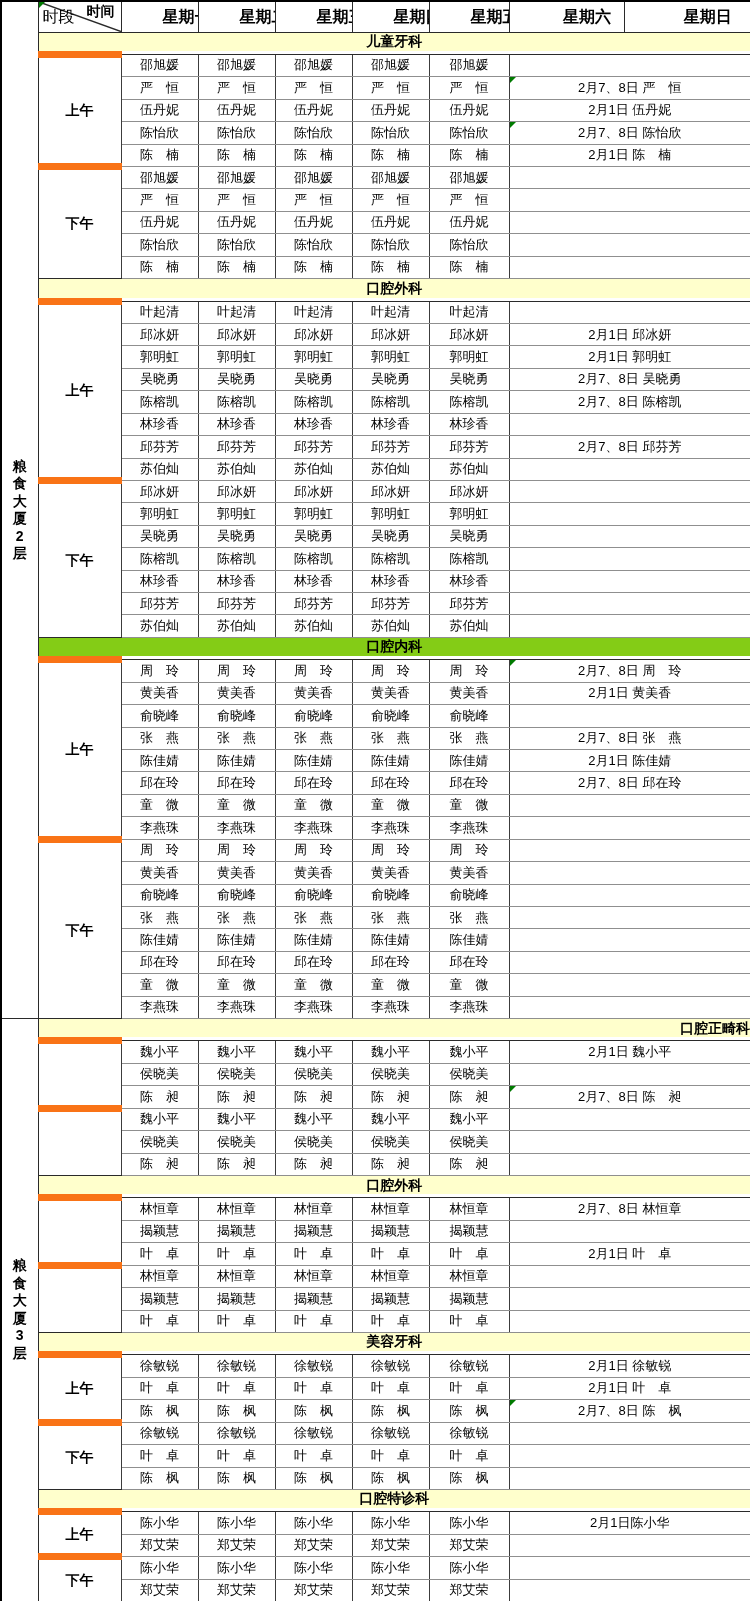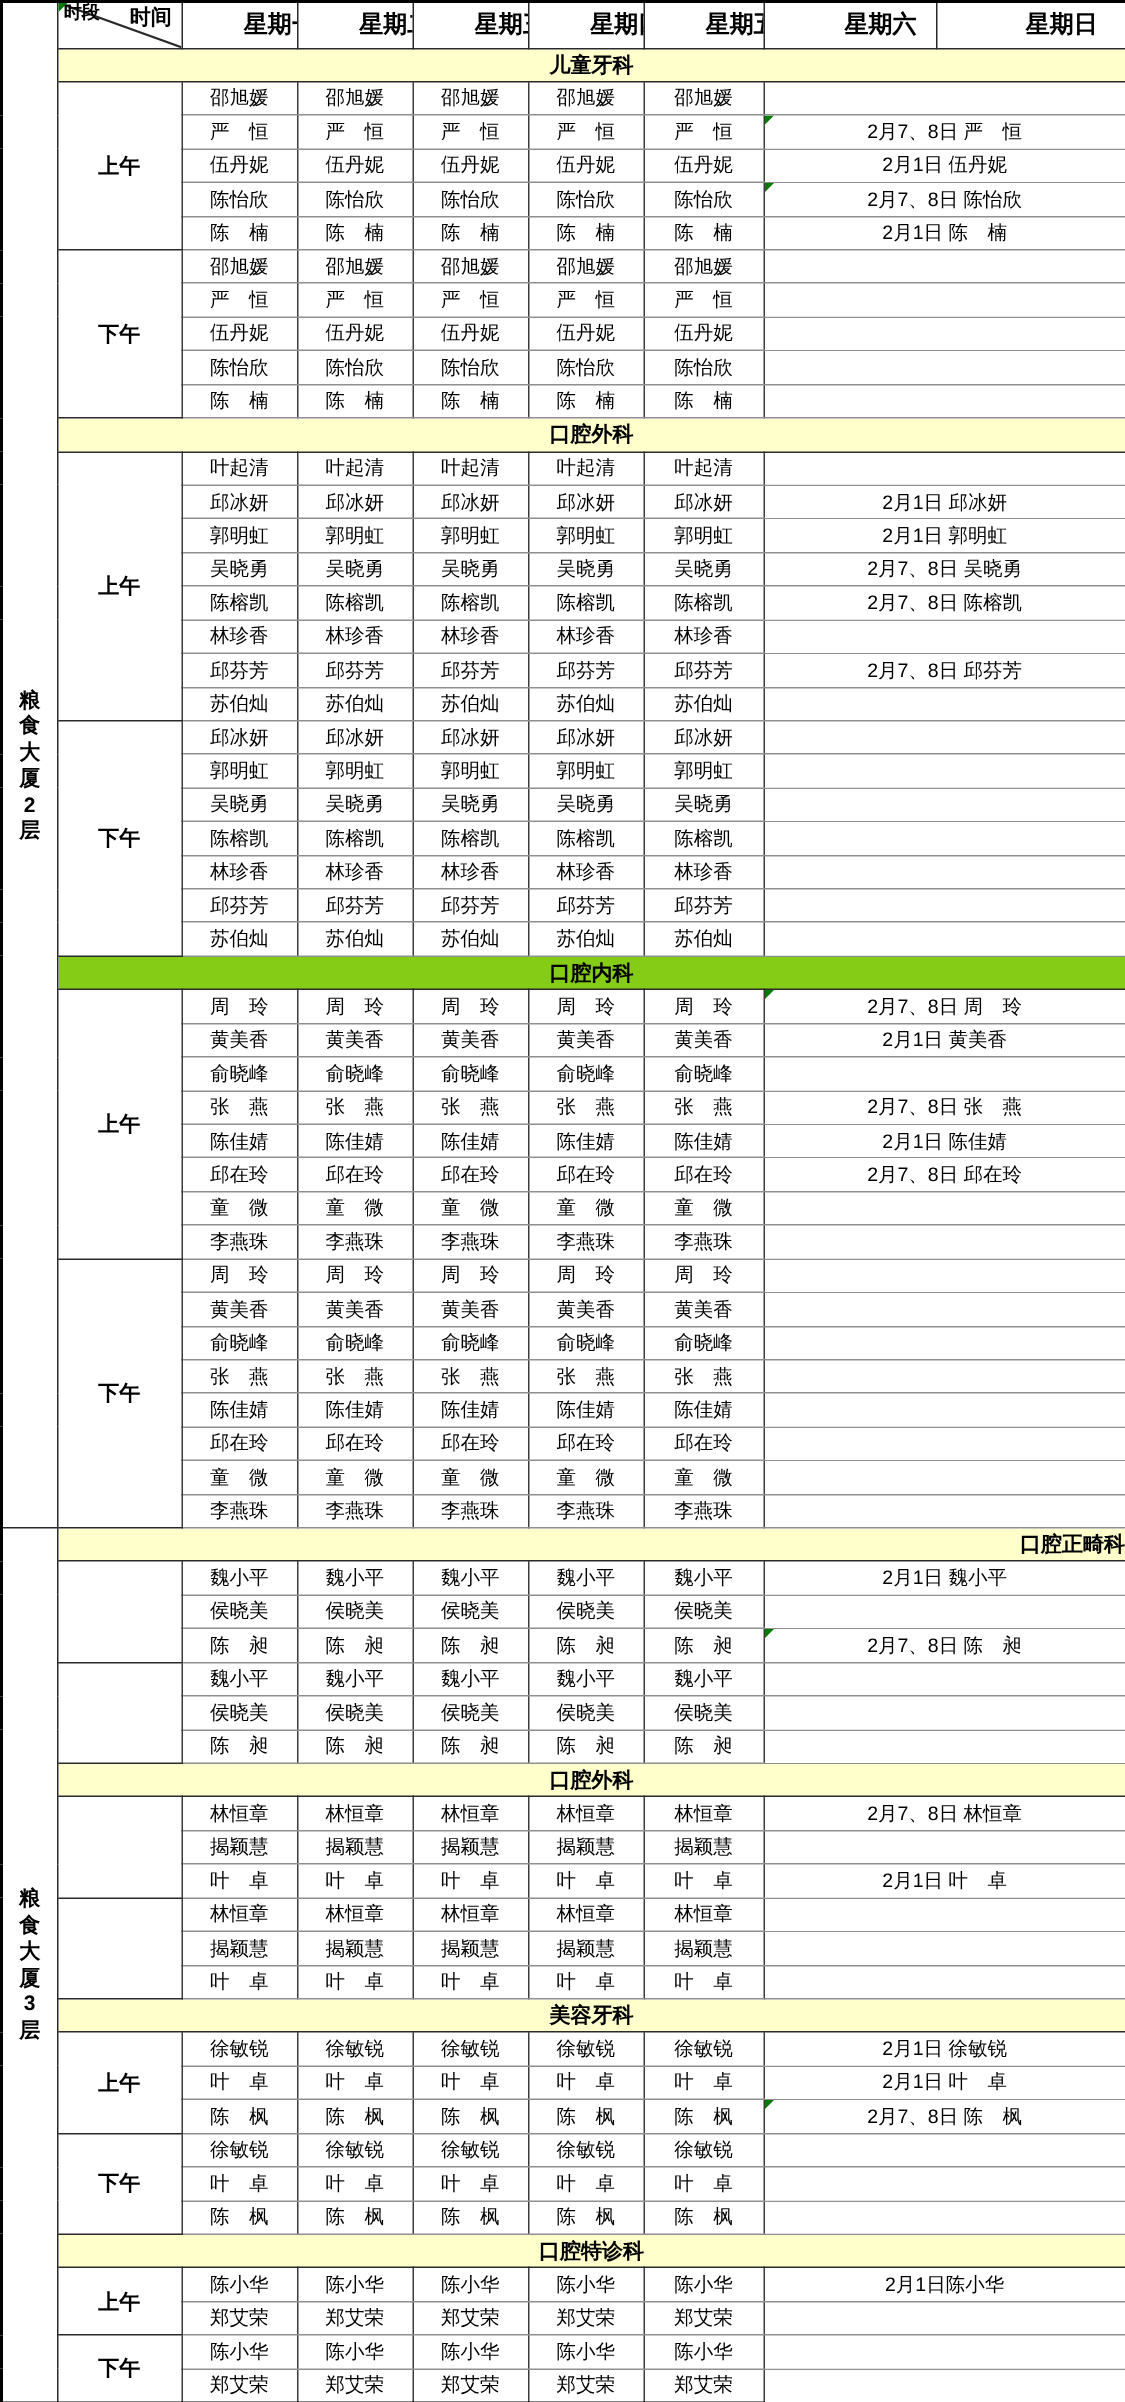--- a/index.html
+++ b/index.html
@@ -8,26 +8,26 @@
   td,th{padding:0;margin:0;overflow:hidden;text-align:center;vertical-align:middle;
         border-left:1px solid #3c3c3c;border-right:1px solid #3c3c3c;
         border-top:1px solid #8f8f8f;border-bottom:1px solid #8f8f8f;
         font-size:13px;line-height:1.1;white-space:nowrap;}
   tr.header-row{height:31px;}
   tr.body-row{height:22.43px;}
   tr.header-row td, tr.header-row th{border:1px solid #2a2a2a;}
   th.day-header{font-weight:bold;font-size:16px;padding-left:41px;}
   td.corner-cell{position:relative;}
   td.corner-cell .corner-top{position:absolute;top:2px;right:6px;font-weight:bold;font-size:14px;}
-  td.corner-cell .corner-bottom{position:absolute;bottom:16px;left:4px;font-weight:bold;font-size:12px;}
+  td.corner-cell .corner-bottom{position:absolute;bottom:6px;left:4px;font-weight:normal;font-size:16px;}
   td.corner-cell svg{position:absolute;top:0;left:0;width:100%;height:100%;display:block;}
   td.building-cell{border:1px solid #2a2a2a;background:#fff;}
   .vtext{font-weight:bold;font-size:14px;line-height:1.25;white-space:pre-line;text-align:center;}
   td.section-band{font-weight:bold;font-size:14px;border-top:1px solid #2a2a2a;border-bottom:1px solid #2a2a2a;}
-  td.period-cell{font-weight:bold;font-size:14px;border-top:1px solid #f97316;border-bottom:1px solid #2a2a2a;background:#fff;}
+  td.period-cell{font-weight:bold;font-size:14px;border-top:7px solid #f97316;border-bottom:1px solid #2a2a2a;background:#fff;}
   td.doctor-cell{background:#fff;}
   td.weekend-cell{position:relative;background:#fff;}
   .mark{position:absolute;top:0;left:0;width:0;height:0;
         border-top:6px solid #007a00;border-right:6px solid transparent;}
 </style>
 </head>
 <body>
 
 <div class="page">
   <table>

